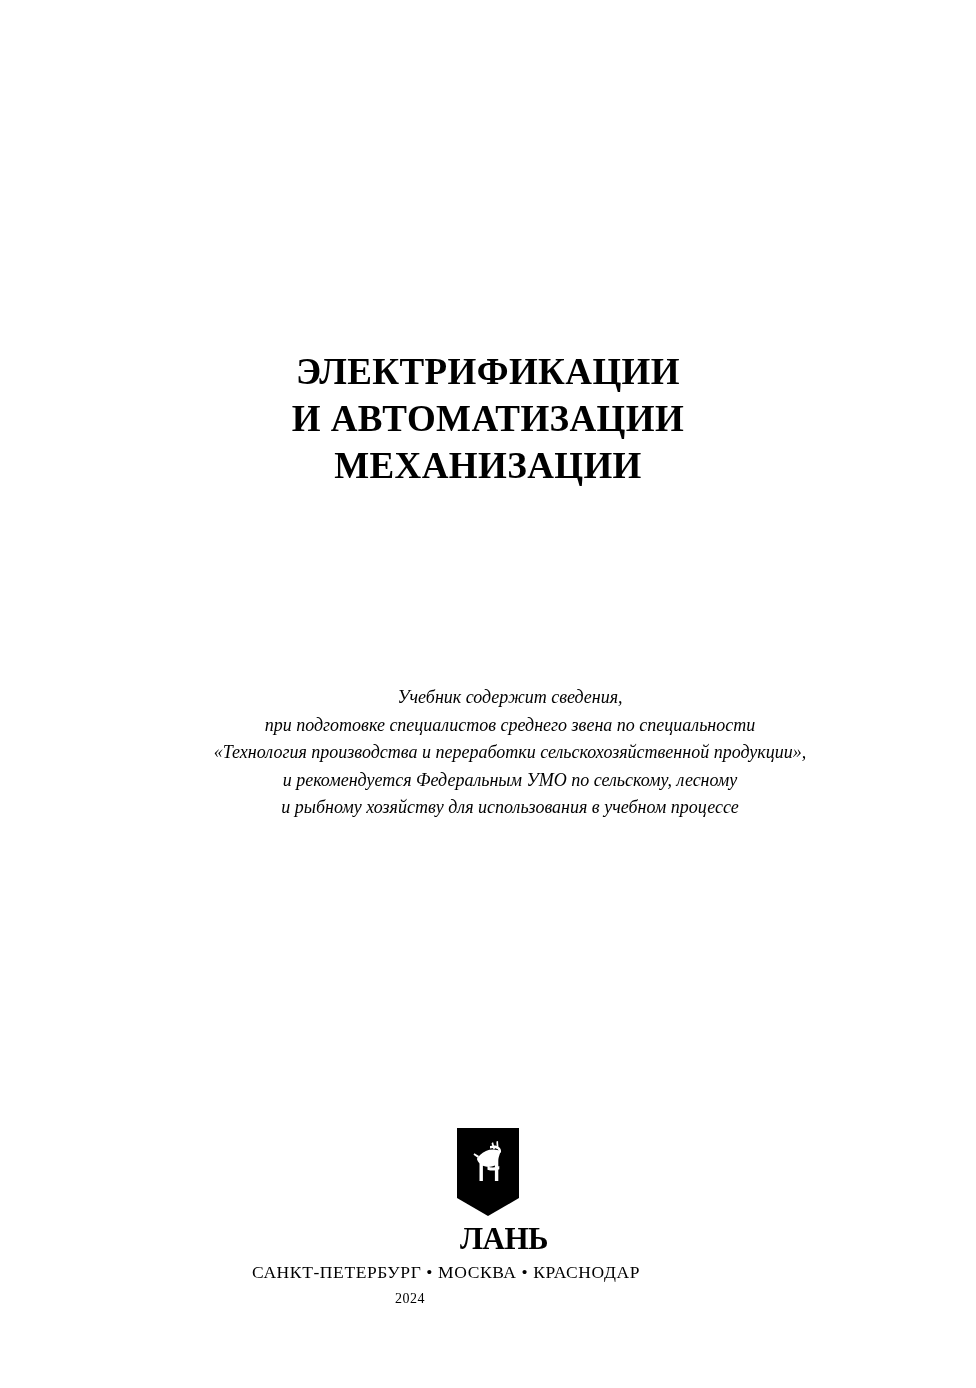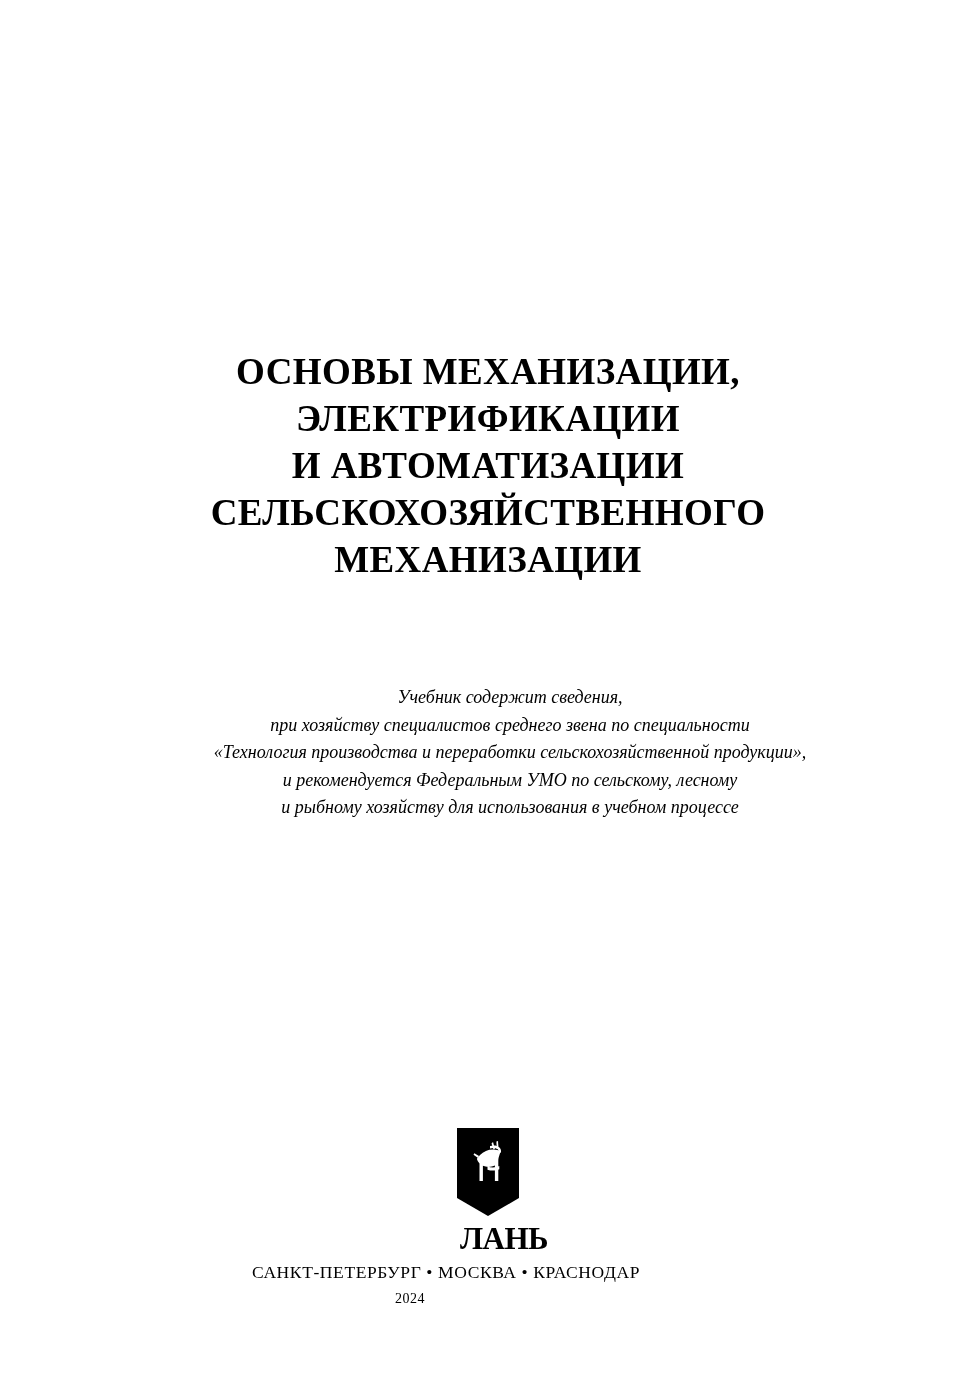--- a/index.html
+++ b/index.html
@@ -104,30 +104,28 @@
     font-size: 14px;
     letter-spacing: 0.5px;
   }
 </style>
 </head>
 <body>
 
 <div class="page">
 
   <div class="title-block">
-    <div class="title-line">ОСНОВЫ МЕХАНИЗАЦИИ,</div>
     <div class="title-line">ЭЛЕКТРИФИКАЦИИ</div>
     <div class="title-line">И АВТОМАТИЗАЦИИ</div>
-    <div class="title-line">СЕЛЬСКОХОЗЯЙСТВЕННОГО</div>
     <div class="title-line">МЕХАНИЗАЦИИ</div>
   </div>
 
   <div class="annotation-block">
     <div class="annotation-line">Учебник содержит сведения,</div>
-    <div class="annotation-line">при хозяйству специалистов среднего звена по специальности</div>
+    <div class="annotation-line">при подготовке специалистов среднего звена по специальности</div>
     <div class="annotation-line">«Технология производства и переработки сельскохозяйственной продукции»,</div>
     <div class="annotation-line">и рекомендуется Федеральным УМО по сельскому, лесному</div>
     <div class="annotation-line">и рыбному хозяйству для использования в учебном процессе</div>
   </div>
 
   <div class="logo-wrap">
     <span class="logo-mark">
       <svg width="62" height="88" viewBox="0 0 62 88" xmlns="http://www.w3.org/2000/svg">
         <path d="M0 0 H62 V70 L31 88 L0 70 Z" fill="#000000"></path>
         <g fill="#ffffff">

